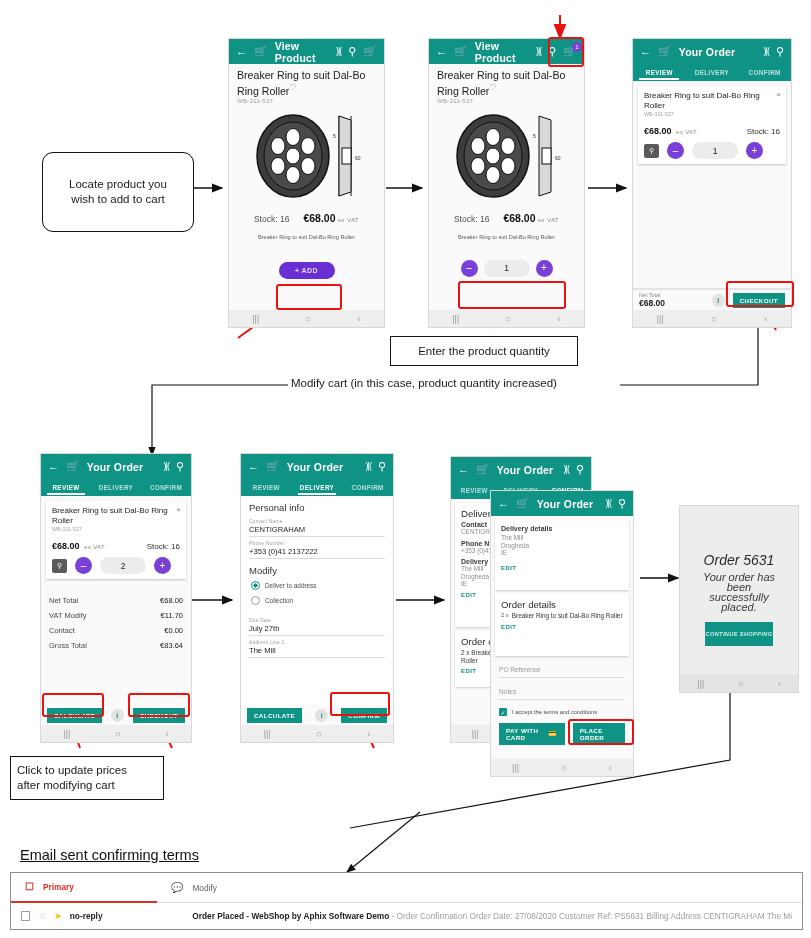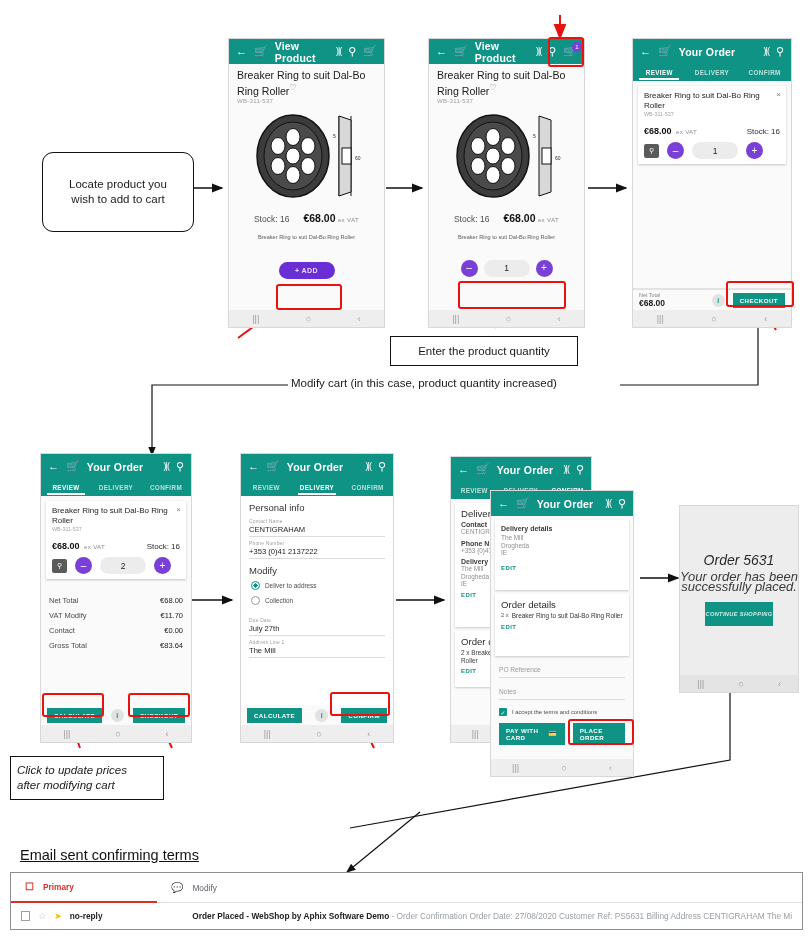--- a/index.html
+++ b/index.html
@@ -71,21 +71,21 @@
   .ccard{background:#fff;margin:4px;padding:5px 6px;box-shadow:0 1px 2px rgba(0,0,0,.2);}
   .cchd{font-size:9.6px;color:#2c2c2c;margin-bottom:2px;}
   .cclbl{font-size:7px;color:#3a3a3a;font-weight:700;}
   .ccval{font-size:6.4px;color:#8e8e8e;line-height:7.6px;}
   .editl{font-size:6px;color:#0e9384;font-weight:700;letter-spacing:.4px;margin-top:4px;}
   .chk{width:8px;height:8px;background:#0e9384;color:#fff;font-size:6px;display:inline-flex;
        align-items:center;justify-content:center;border-radius:1px;}
 
   
   .okttl{font-size:14px;color:#2a2a2a;text-align:center;margin-top:46px;}
-  .oktxt{font-size:13px;color:#3a3a3a;text-align:center;margin-top:4px;line-height:10px;padding:0 0;}
+  .oktxt{font-size:11px;color:#3a3a3a;text-align:center;margin-top:4px;line-height:10px;padding:0 20px;}
   .okbtn{width:68px;margin:10px auto 0;background:#0e9384;color:#cfeeea;font-size:5.6px;font-weight:700;
          text-align:center;padding:8px 0;letter-spacing:.4px;line-height:8px;}
 
   
   .note{position:absolute;border:1.6px solid #111;background:#fff;display:flex;align-items:center;
         justify-content:center;text-align:center;font-size:11.5px;color:#1a1a1a;line-height:15px;padding:3px 6px;}
   .note.round{border-radius:11px;}
   .redbox{position:absolute;border:2.2px solid #e8120e;border-radius:3px;pointer-events:none;}
   .lbl{position:absolute;font-size:11.5px;color:#1a1a1a;background:#fff;padding:0 3px;}
   .ul{position:absolute;font-size:14.5px;color:#111;text-decoration:underline;}
@@ -141,21 +141,21 @@
   <line x1="583" y1="772" x2="598" y2="742" stroke="#e8120e" stroke-width="2" marker-end="url(#arR)"></line>
 </svg>
 
 <div class="note round" style="left:42px;top:152px;width:138px;height:72px;white-space:pre-line;">Locate product you
 wish to add to cart</div>
 
 <div class="note" style="left:390px;top:336px;width:174px;height:22px;">Enter the product quantity</div>
 
 <div class="lbl" style="left:288px;top:377px;">Modify cart (in this case, product quantity increased)</div>
 
-<div class="note" style="left:10px;top:756px;width:140px;height:36px;white-space:pre-line;text-align:left;justify-content:flex-start;font-style:italic;">Click to update prices
+<div class="note" style="left:10px;top:756px;width:140px;height:36px;white-space:pre-line;text-align:left;justify-content:flex-start;">Click to update prices
 after modifying cart</div>
 
 <div class="ul" style="left:20px;top:847px;">Email sent confirming terms</div>
 
 <div class="phone" style="left:228px;top:38px;width:155px;height:288px;">
   <div class="appbar">
     <span class="ic">←</span>
     <span class="ic">🛒</span>
     <span class="ttl">View Product</span>
     <span class="ic" style="font-size:9px;letter-spacing:-1px;">)|(</span>

